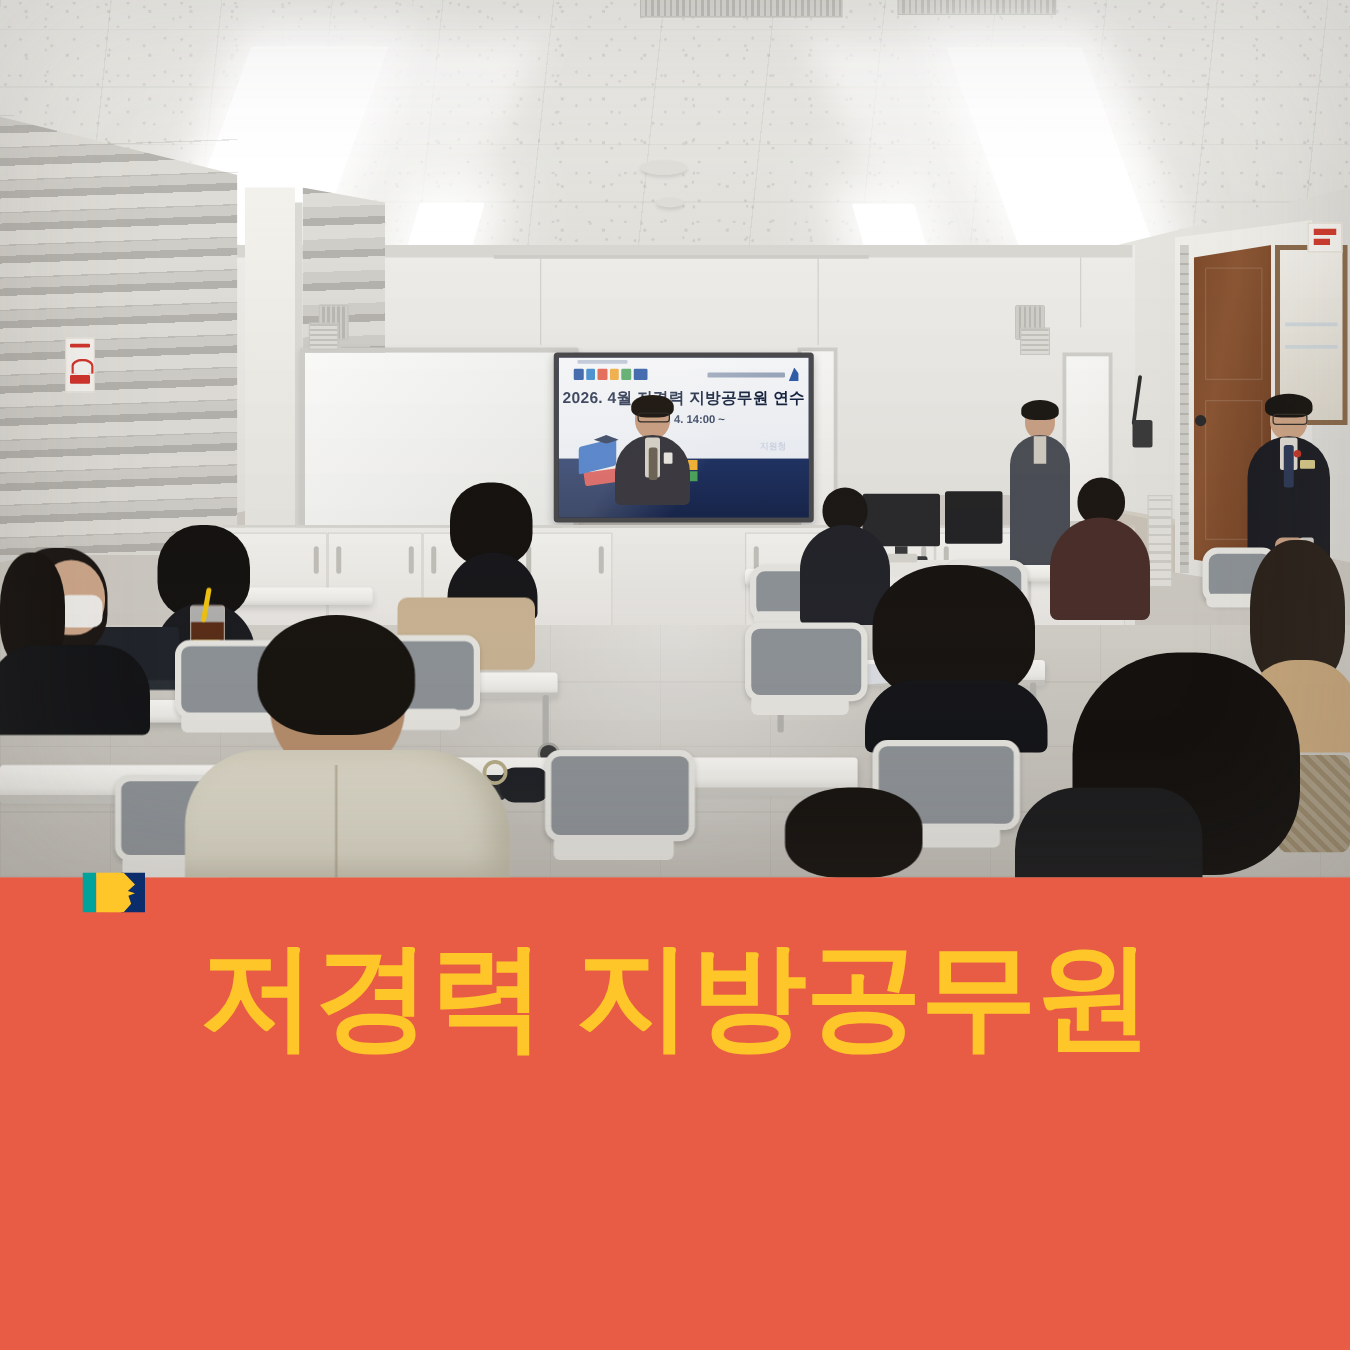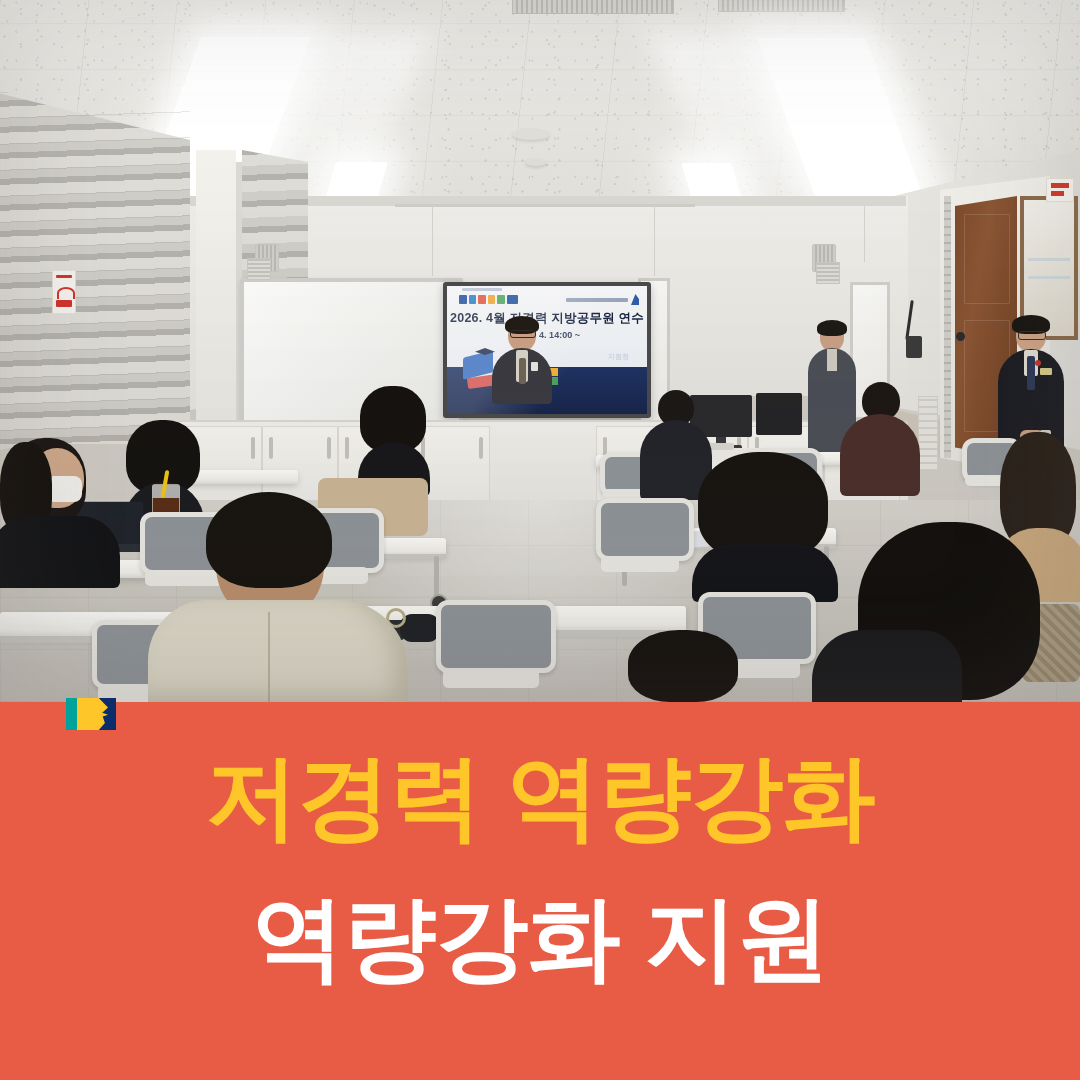--- a/index.html
+++ b/index.html
@@ -553,18 +553,17 @@
 
   <div id="banner">
     <div id="logo">
       <div class="stripe s-teal"></div>
       <div class="stripe s-yellow"></div>
       <div class="stripe s-navy">
         <div class="face"></div>
       </div>
     </div>
     <div class="title-wrap">
-      <p class="t1">저경력 역량강화</p>
-      <p class="t2">역량강화 지원</p>
+      <p class="t1">저경력 지방공무원</p>
     </div>
   </div>
 
 </div>
 
 </body></html>

